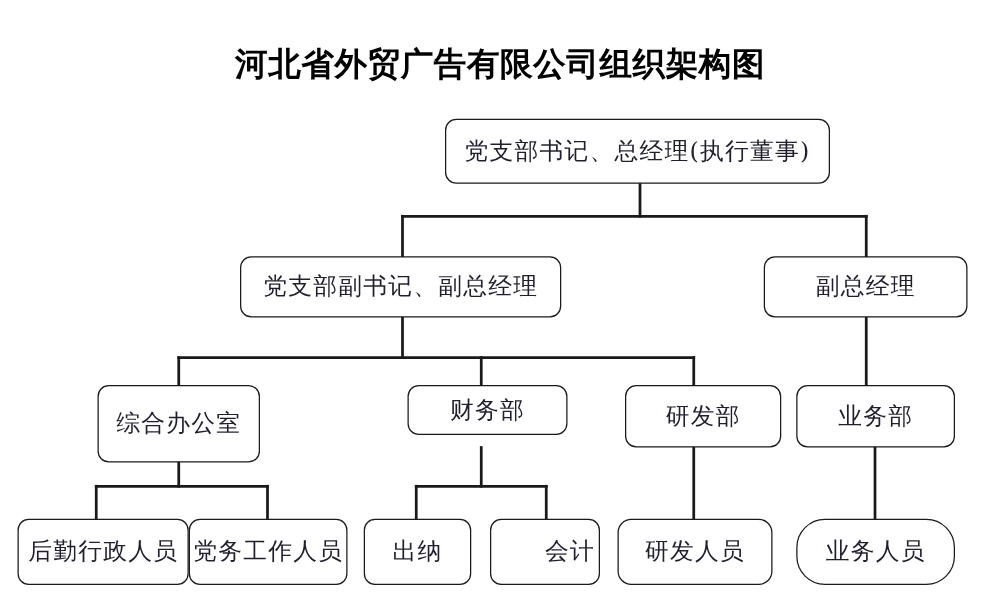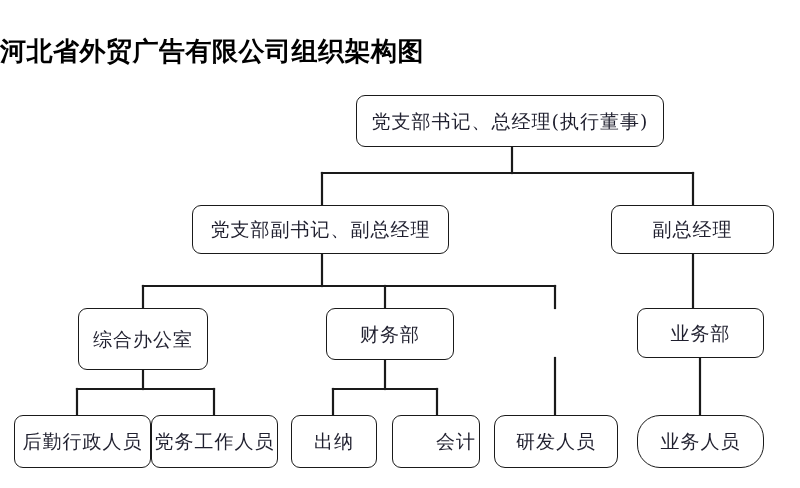--- a/index.html
+++ b/index.html
@@ -19,20 +19,21 @@
     left: 0;
     top: 0;
     width: 800px;
     height: 488px;
   }
   #title {
     position: absolute;
     left: 0;
     top: 34px;
     width: 800px;
+    text-align: center;
     font-size: 26px;
     font-weight: bold;
     color: #000000;
     letter-spacing: 0.5px;
     font-family: "DejaVu Serif", serif;
     white-space: nowrap;
   }
   #connector-layer {
     position: absolute;
     left: 0;
@@ -113,24 +114,27 @@
   </div>
 
   <div class="node lvl1" style="left:192px; top:205px; width:257px; height:49px;">
     <span class="node-label">党支部副书记、副总经理</span>
   </div>
 
   <div class="node lvl2" style="left:78px; top:308px; width:130px; height:62px;">
     <span class="node-label">综合办公室</span>
   </div>
 
-  <div class="node lvl2" style="left:326px; top:308px; width:128px; height:52px;">
+  <div class="node lvl2" style="left:326px; top:308px; width:128px; height:40px;">
     <span class="node-label">财务部</span>
   </div>
 
+  <div class="node lvl2" style="left:500px; top:308px; width:125px; height:50px;">
+    <span class="node-label">研发部</span>
+  </div>
 
   <div class="node lvl2" style="left:637px; top:308px; width:127px; height:50px;">
     <span class="node-label">业务部</span>
   </div>
 
   <div class="node lvl3" style="left:14px; top:415px; width:137px; height:53px;">
     <span class="node-label">后勤行政人员</span>
   </div>
 
   <div class="node lvl3" style="left:151px; top:415px; width:127px; height:53px;">

